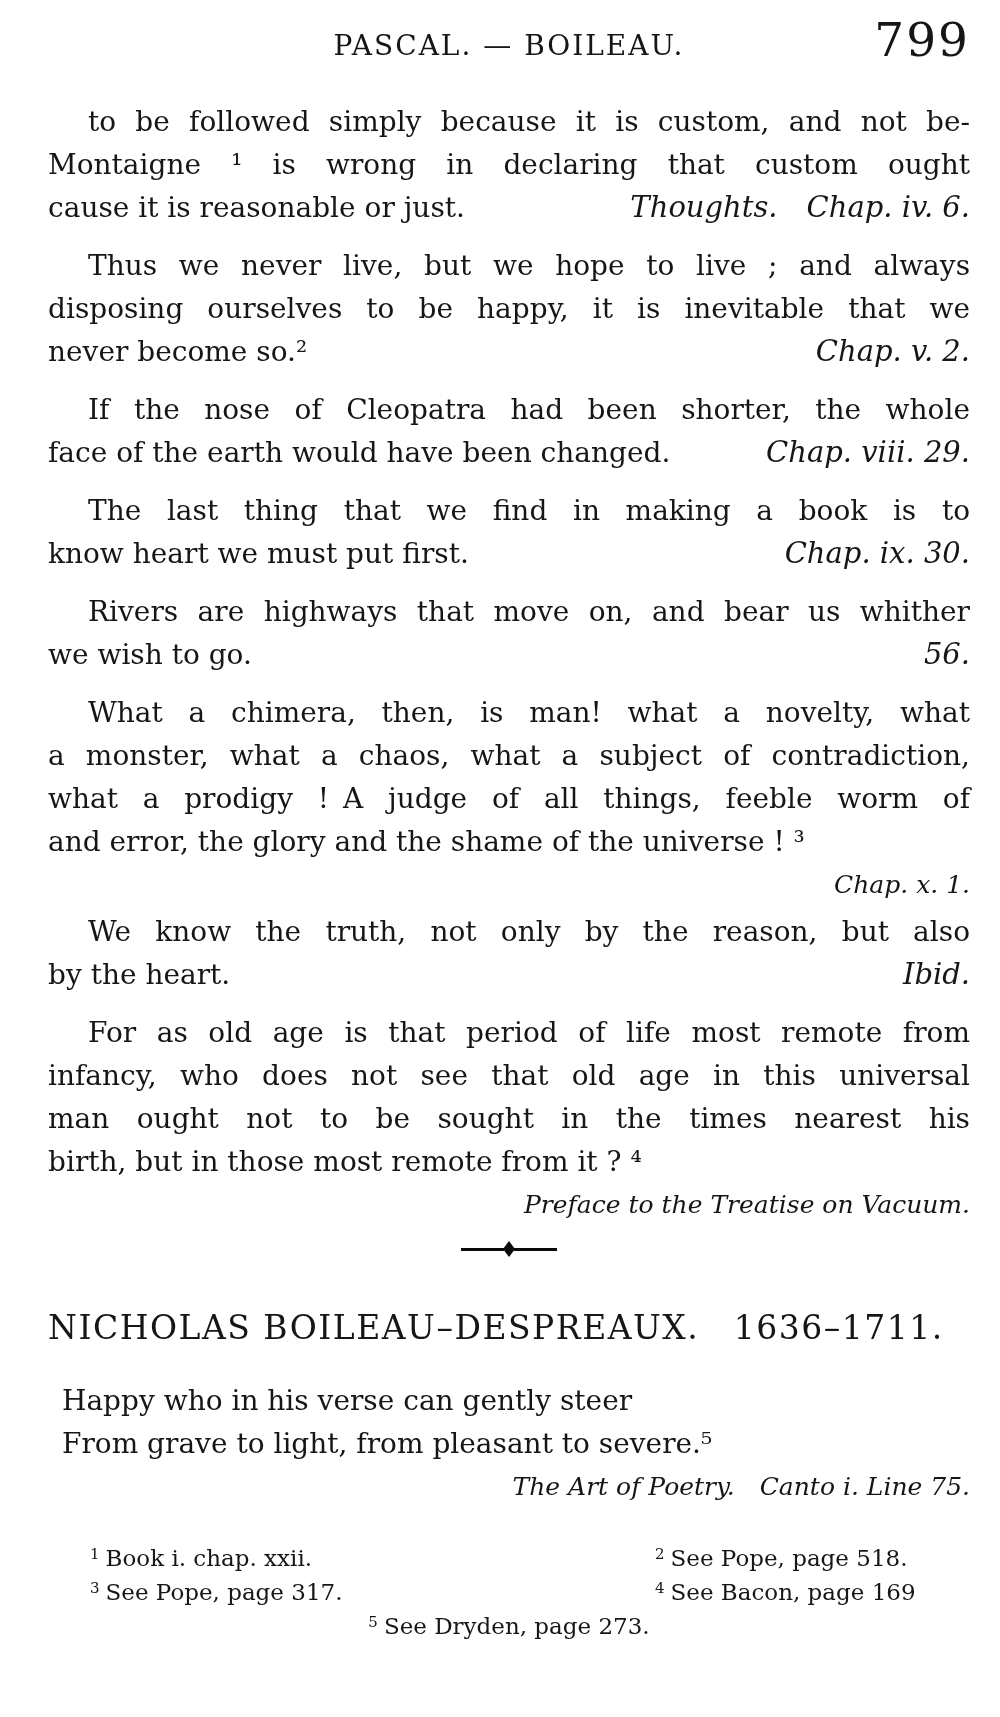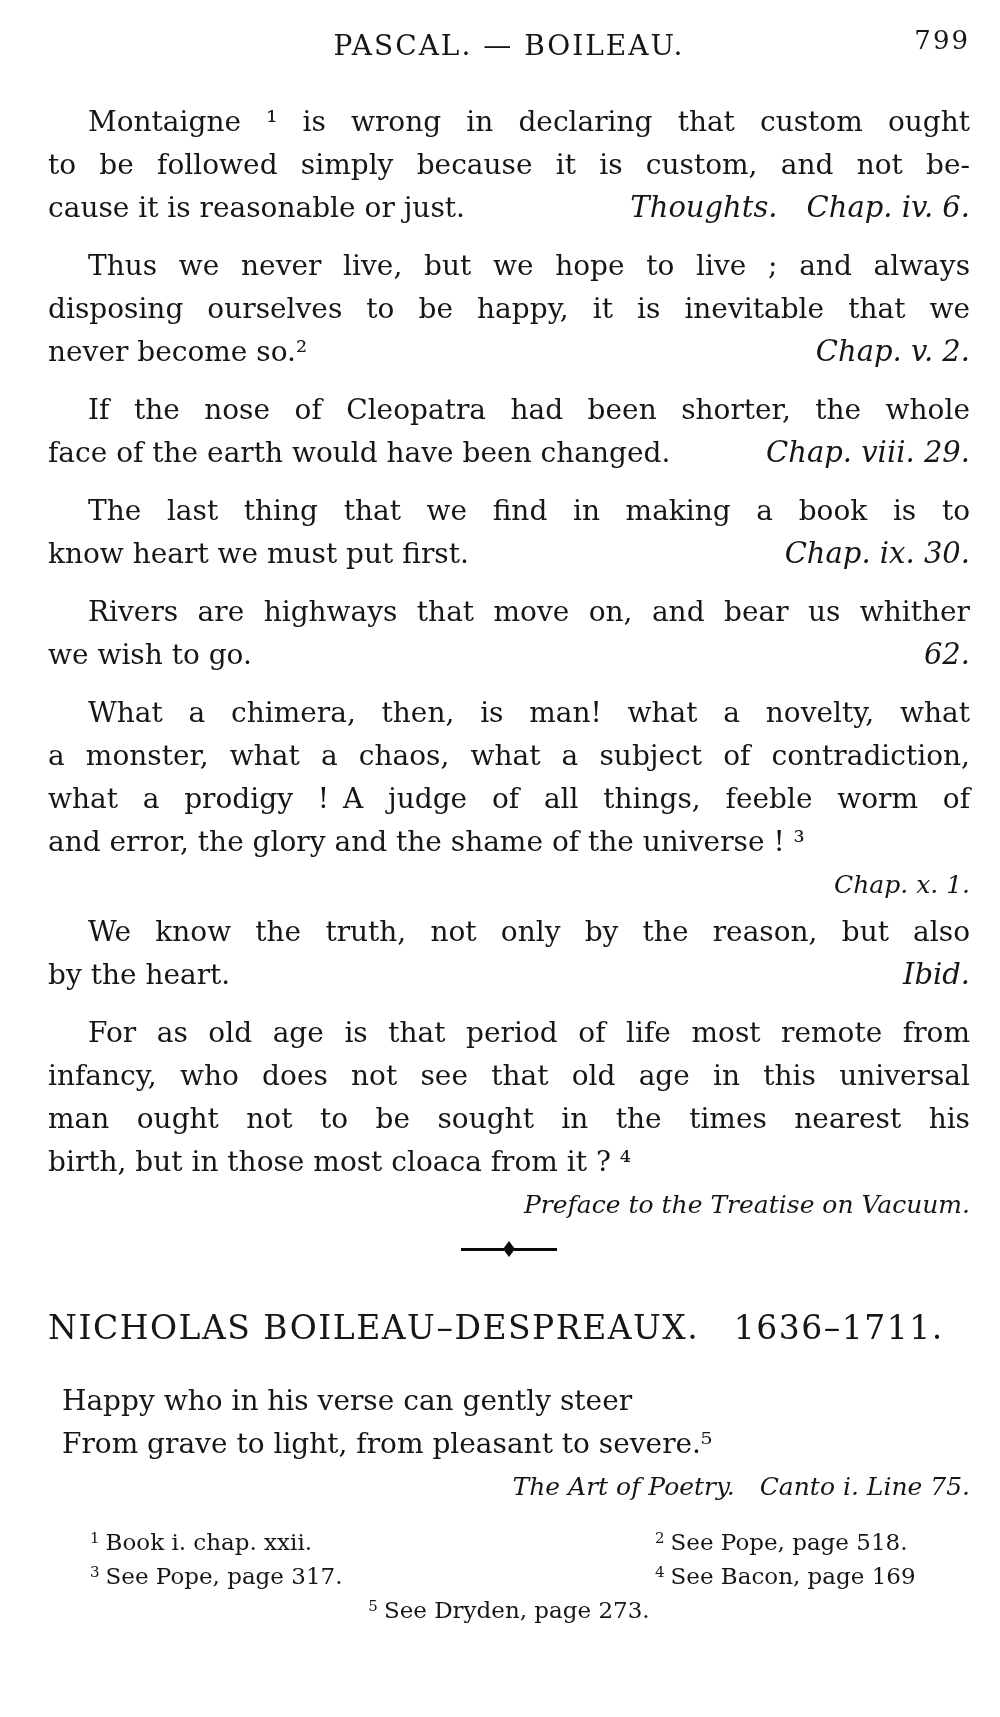--- a/index.html
+++ b/index.html
@@ -31,21 +31,21 @@
     text-align: center;
     font-size: 28px;
     letter-spacing: 2px;
     line-height: 40px;
     white-space: nowrap;
   }
   .page-number {
     position: absolute;
     right: 0;
     top: -10px;
-    font-size: 26px;
+    font-size: 47px;
     letter-spacing: 2px;
     line-height: 48px;
   }
 
   
   .body-text { margin-top: 28px; }
   .quote {
     font-size: 28px;
     line-height: 43px;
     margin-bottom: 15px;
@@ -109,21 +109,21 @@
   .poem-citation {
     text-align: right;
     font-style: italic;
     font-size: 25px;
     line-height: 40px;
     margin-top: 2px;
   }
 
   
   .footnotes {
-    margin-top: 16px;
+    margin-top: 32px;
     font-size: 23px;
     line-height: 30px;
   }
   .fn-row { display: flex; }
   .fn-row.centered { display: block; text-align: center; }
   .fn-left { margin-left: 42px; width: 565px; }
   .fn-right { flex: 1; }
   .fn-marker {
     display: inline-block;
     font-size: 15px;
@@ -138,22 +138,22 @@
 
   <div class="running-header">
     <span>PASCAL. — BOILEAU.</span>
     <span class="page-number">799</span>
   </div>
 
   <div class="body-text">
 
     <div class="quote">
       <div class="qlines">
+          <div class="line">to be followed simply because it is custom, and not be-</div>
           <div class="line">Montaigne ¹ is wrong in declaring that custom ought</div>
-          <div class="line">to be followed simply because it is custom, and not be-</div>
         </div>
       <div class="qlast">
         <span>cause it is reasonable or just.</span>
         <span class="cite">Thoughts. Chap. iv. 6.</span>
       </div>
     </div>
 
     <div class="quote">
       <div class="qlines">
           <div class="line">Thus we never live, but we hope to live ; and always</div>
@@ -184,21 +184,21 @@
         <span class="cite">Chap. ix. 30.</span>
       </div>
     </div>
 
     <div class="quote">
       <div class="qlines">
           <div class="line">Rivers are highways that move on, and bear us whither</div>
         </div>
       <div class="qlast">
         <span>we wish to go.</span>
-        <span class="cite">62.</span>
+        <span class="cite">56.</span>
       </div>
     </div>
 
     <div class="quote tight">
       <div class="qlines">
           <div class="line">What a chimera, then, is man! what a novelty, what</div>
           <div class="line">a monster, what a chaos, what a subject of contradiction,</div>
           <div class="line">what a prodigy ! A judge of all things, feeble worm of</div>
         </div>
       <div class="qlast">
@@ -217,21 +217,21 @@
       </div>
     </div>
 
     <div class="quote">
       <div class="qlines">
           <div class="line">For as old age is that period of life most remote from</div>
           <div class="line">infancy, who does not see that old age in this universal</div>
           <div class="line">man ought not to be sought in the times nearest his</div>
         </div>
       <div class="qlast">
-        <span>birth, but in those most cloaca from it ? ⁴</span>
+        <span>birth, but in those most remote from it ? ⁴</span>
       </div>
       <div class="qcite">Preface to the Treatise on Vacuum.</div>
     </div>
 
   </div>
 
   <div class="divider">
     <span class="rule"></span>
     <span class="diamond"></span>
     <span class="rule"></span>

